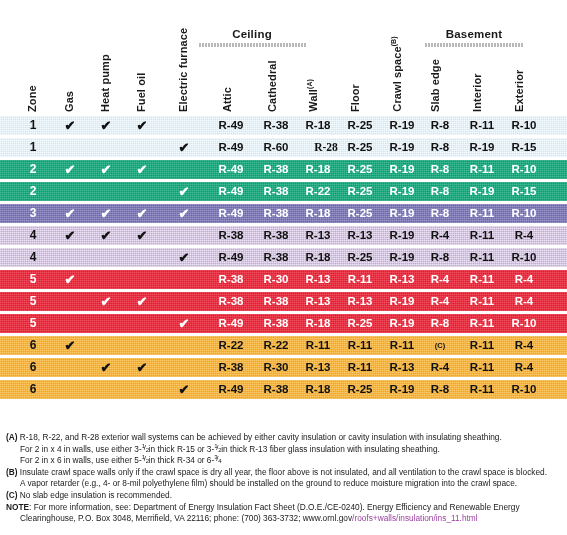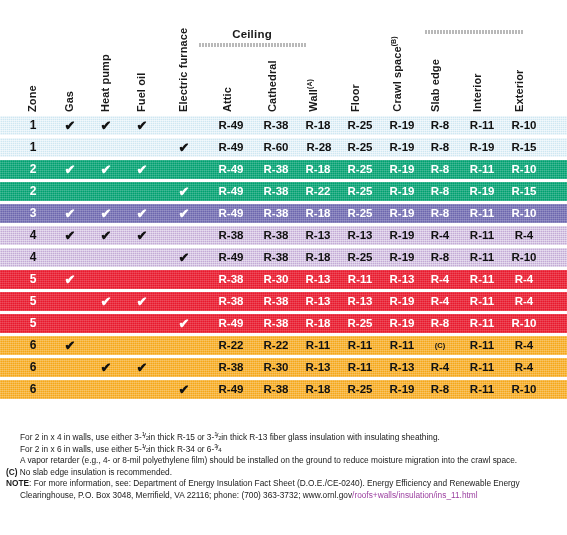--- a/index.html
+++ b/index.html
@@ -99,20 +99,21 @@
 <body>
 
 <div class="sheet">
 
   <div class="group-band" id="groupBand">
       <div class="group" style="left: 198px; width: 108px;">
         <div class="g-label">Ceiling</div>
         <div class="g-rule"></div>
       </div>
       <div class="group" style="left: 424px; width: 100px;">
+        <div class="g-label">Basement</div>
         <div class="g-rule"></div>
       </div>
     </div>
 
   <div class="head-band" id="headBand">
       <div class="vhead" style="left: 38px;"><span>Zone</span></div>
       <div class="vhead" style="left: 75px;"><span>Gas</span></div>
       <div class="vhead" style="left: 111px;"><span>Heat pump</span></div>
       <div class="vhead" style="left: 147px;"><span>Fuel oil</span></div>
       <div class="vhead" style="left: 189px;"><span>Electric furnace</span></div>
@@ -143,21 +144,21 @@
         <div class="cell" style="left: 498px; width: 52px;">R-10</div>
       </div>
       <div class="row z1">
         <div class="cell zone" style="left: 7px; width: 52px;">1</div>
         <div class="cell chk" style="left: 44px; width: 52px;"></div>
         <div class="cell chk" style="left: 80px; width: 52px;"></div>
         <div class="cell chk" style="left: 116px; width: 52px;"></div>
         <div class="cell chk" style="left: 158px; width: 52px;">✔</div>
         <div class="cell" style="left: 205px; width: 52px;">R-49</div>
         <div class="cell" style="left: 250px; width: 52px;">R-60</div>
-        <div class="cell" style="left: 293px; width: 52px;">R-28</div>
+        <div class="cell" style="left: 300px; width: 52px; font-family: Liberation Serif, serif;">R-28</div>
         <div class="cell" style="left: 334px; width: 52px;">R-25</div>
         <div class="cell" style="left: 376px; width: 52px;">R-19</div>
         <div class="cell" style="left: 414px; width: 52px;">R-8</div>
         <div class="cell" style="left: 456px; width: 52px;">R-19</div>
         <div class="cell" style="left: 498px; width: 52px;">R-15</div>
       </div>
       <div class="row z2">
         <div class="cell zone" style="left: 7px; width: 52px;">2</div>
         <div class="cell chk" style="left: 44px; width: 52px;">✔</div>
         <div class="cell chk" style="left: 80px; width: 52px;">✔</div>
@@ -318,25 +319,33 @@
         <div class="cell" style="left: 292px; width: 52px;">R-18</div>
         <div class="cell" style="left: 334px; width: 52px;">R-25</div>
         <div class="cell" style="left: 376px; width: 52px;">R-19</div>
         <div class="cell" style="left: 414px; width: 52px;">R-8</div>
         <div class="cell" style="left: 456px; width: 52px;">R-11</div>
         <div class="cell" style="left: 498px; width: 52px;">R-10</div>
       </div>
     </div>
 
   <div class="notes">
+    <div class="note-line">
+      <span class="tag">(A)</span>
+      <span>R-18, R-22, and R-28 exterior wall systems can be achieved by either cavity insulation or cavity insulation with insulating sheathing.</span>
+    </div>
     <div class="note-line indent">
       <span>For 2 in x 4 in walls, use either 3-</span><span class="frac"><span class="n">1</span><span class="s">/</span><span class="d">2</span></span><span>in thick R-15 or 3-</span><span class="frac"><span class="n">1</span><span class="s">/</span><span class="d">2</span></span><span>in thick R-13 fiber glass insulation with insulating sheathing.</span>
     </div>
     <div class="note-line indent">
       <span>For 2 in x 6 in walls, use either 5-</span><span class="frac"><span class="n">1</span><span class="s">/</span><span class="d">2</span></span><span>in thick R-34 or 6-</span><span class="frac"><span class="n">3</span><span class="s">/</span><span class="d">4</span></span>
+    </div>
+    <div class="note-line">
+      <span class="tag">(B)</span>
+      <span>Insulate crawl space walls only if the crawl space is dry all year, the floor above is not insulated, and all ventilation to the crawl space is blocked.</span>
     </div>
     <div class="note-line indent">A vapor retarder (e.g., 4- or 8-mil polyethylene film) should be installed on the ground to reduce moisture migration into the crawl space.</div>
     <div class="note-line">
       <span class="tag">(C)</span>
       <span>No slab edge insulation is recommended.</span>
     </div>
     <div class="note-line">
       <span class="tag">NOTE</span><span>: For more information, see: Department of Energy Insulation Fact Sheet (D.O.E./CE-0240). Energy Efficiency and Renewable Energy</span>
     </div>
     <div class="note-line indent">

